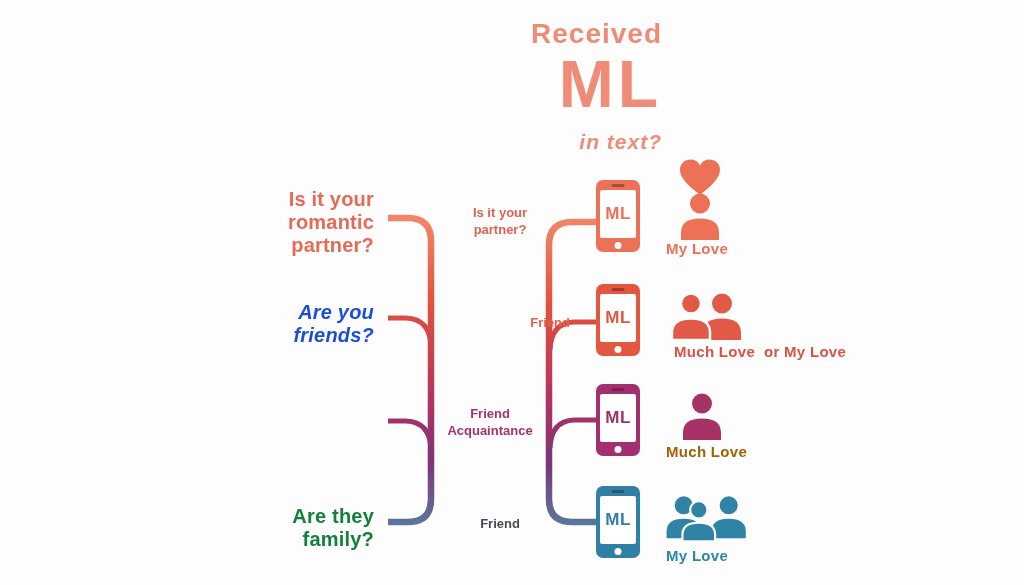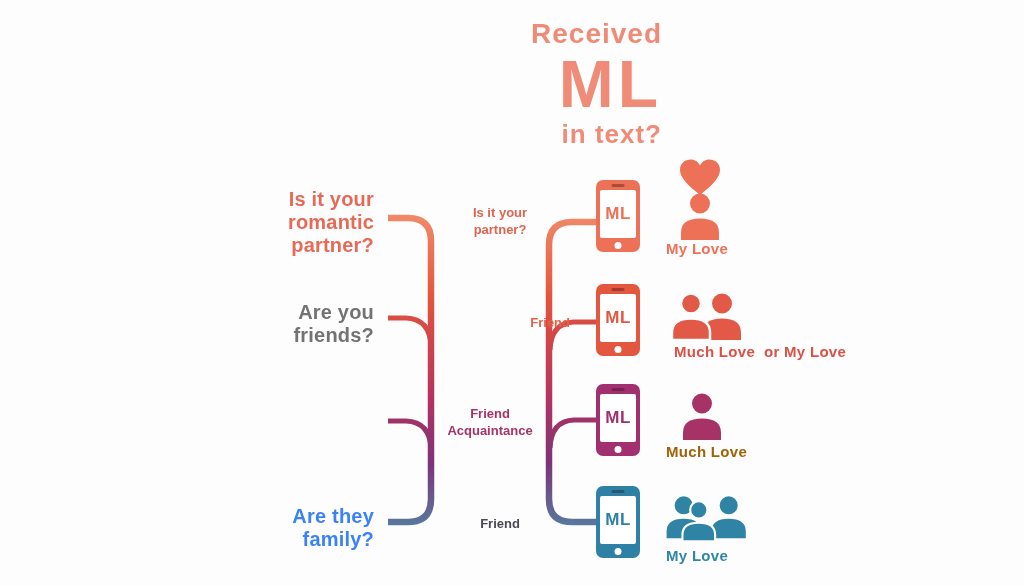--- a/index.html
+++ b/index.html
@@ -7,21 +7,21 @@
     position:relative;width:1024px;height:585px;margin:0 auto;
     background:#FDFDFD;overflow:hidden;
     font-family:"Liberation Sans",sans-serif;font-weight:bold;
   }
   .connectors{position:absolute;left:0;top:0;pointer-events:none;}
 
   
   .title-wrap{position:absolute;left:362px;top:18px;width:300px;text-align:right;}
   .t-top{font-size:28px;letter-spacing:1px;}
   .t-main{font-size:66px;line-height:64px;letter-spacing:4px;margin-top:2px;}
-  .t-bottom{font-size:26px;letter-spacing:1px;margin-top:3px;}
+  .t-bottom{font-size:21px;letter-spacing:1px;margin-top:14px;font-style:italic;}
 
   
   .q{position:absolute;right:650px;width:260px;text-align:right;
      font-size:20px;line-height:23px;white-space:pre-line;letter-spacing:.2px;}
   .q1{top:188px}.q2{top:301px}.q3{top:394px}.q4{top:505px}
 
   
   .mid{position:absolute;width:140px;text-align:center;font-size:13px;line-height:17px;white-space:pre-line;}
   .m1{left:430px;top:204px}.m2{left:430px;top:314px}.m3{left:420px;top:405px}.m4{left:430px;top:515px}
 
@@ -70,23 +70,23 @@
 
   <div class="title-wrap" style="color: rgb(240, 139, 119);">
     <div class="t-top">Received</div>
     <div class="t-main">ML</div>
     <div class="t-bottom">in text?</div>
   </div>
 
   <div class="q q1" style="color: rgb(231, 106, 86);">Is it your
 romantic
 partner?</div>
-  <div class="q q2" style="color: #737373;">Are you
+  <div class="q q2" style="color: #1d4ed8; font-style: italic;">Are you
 friends?</div>
-  <div class="q q4" style="color: #3b82f6;">Are they
+  <div class="q q4" style="color: #15803d;">Are they
 family?</div>
 
   <div class="mid m1" style="color: rgb(222, 100, 80);">Is it your
 partner?</div>
   <div class="mid m2" style="color: rgb(226, 99, 74); text-align: right;">Friend</div>
   <div class="mid m3" style="color: rgb(167, 51, 102);">Friend
 Acquaintance</div>
   <div class="mid m4" style="color: rgb(74, 74, 85);">Friend</div>
 
   <div class="phone p1" style="background-color: rgb(237, 113, 87);">

